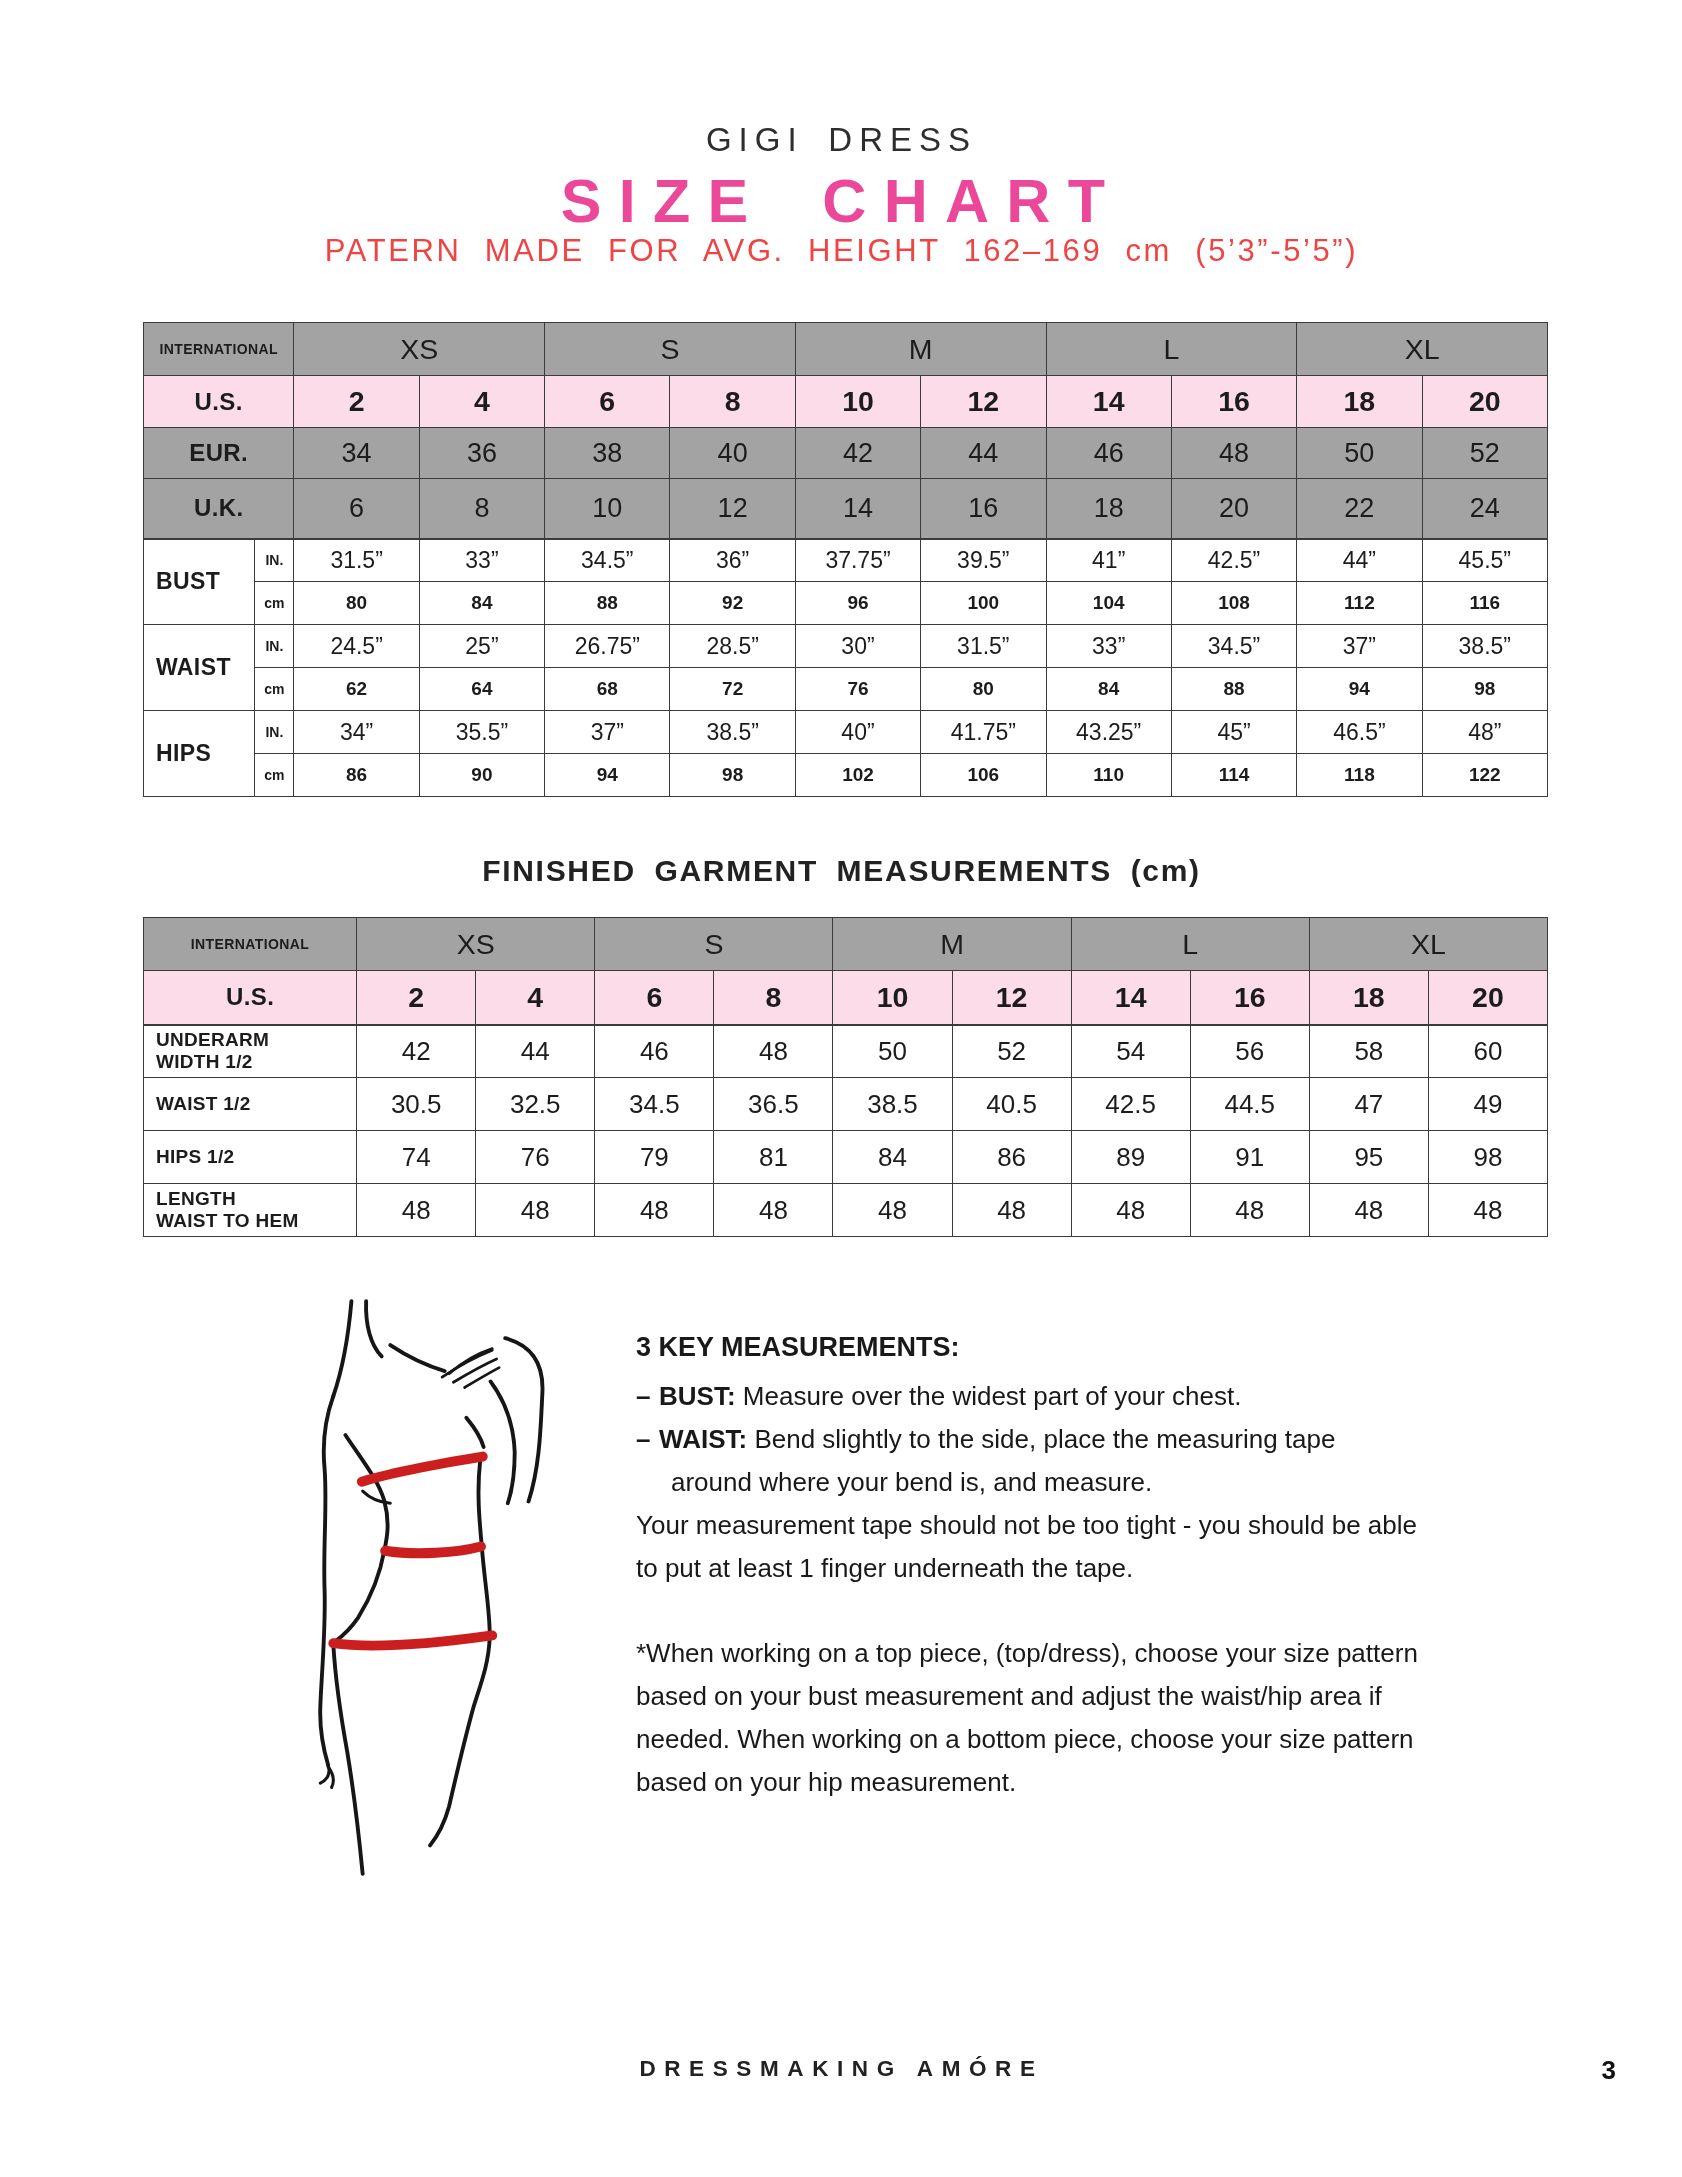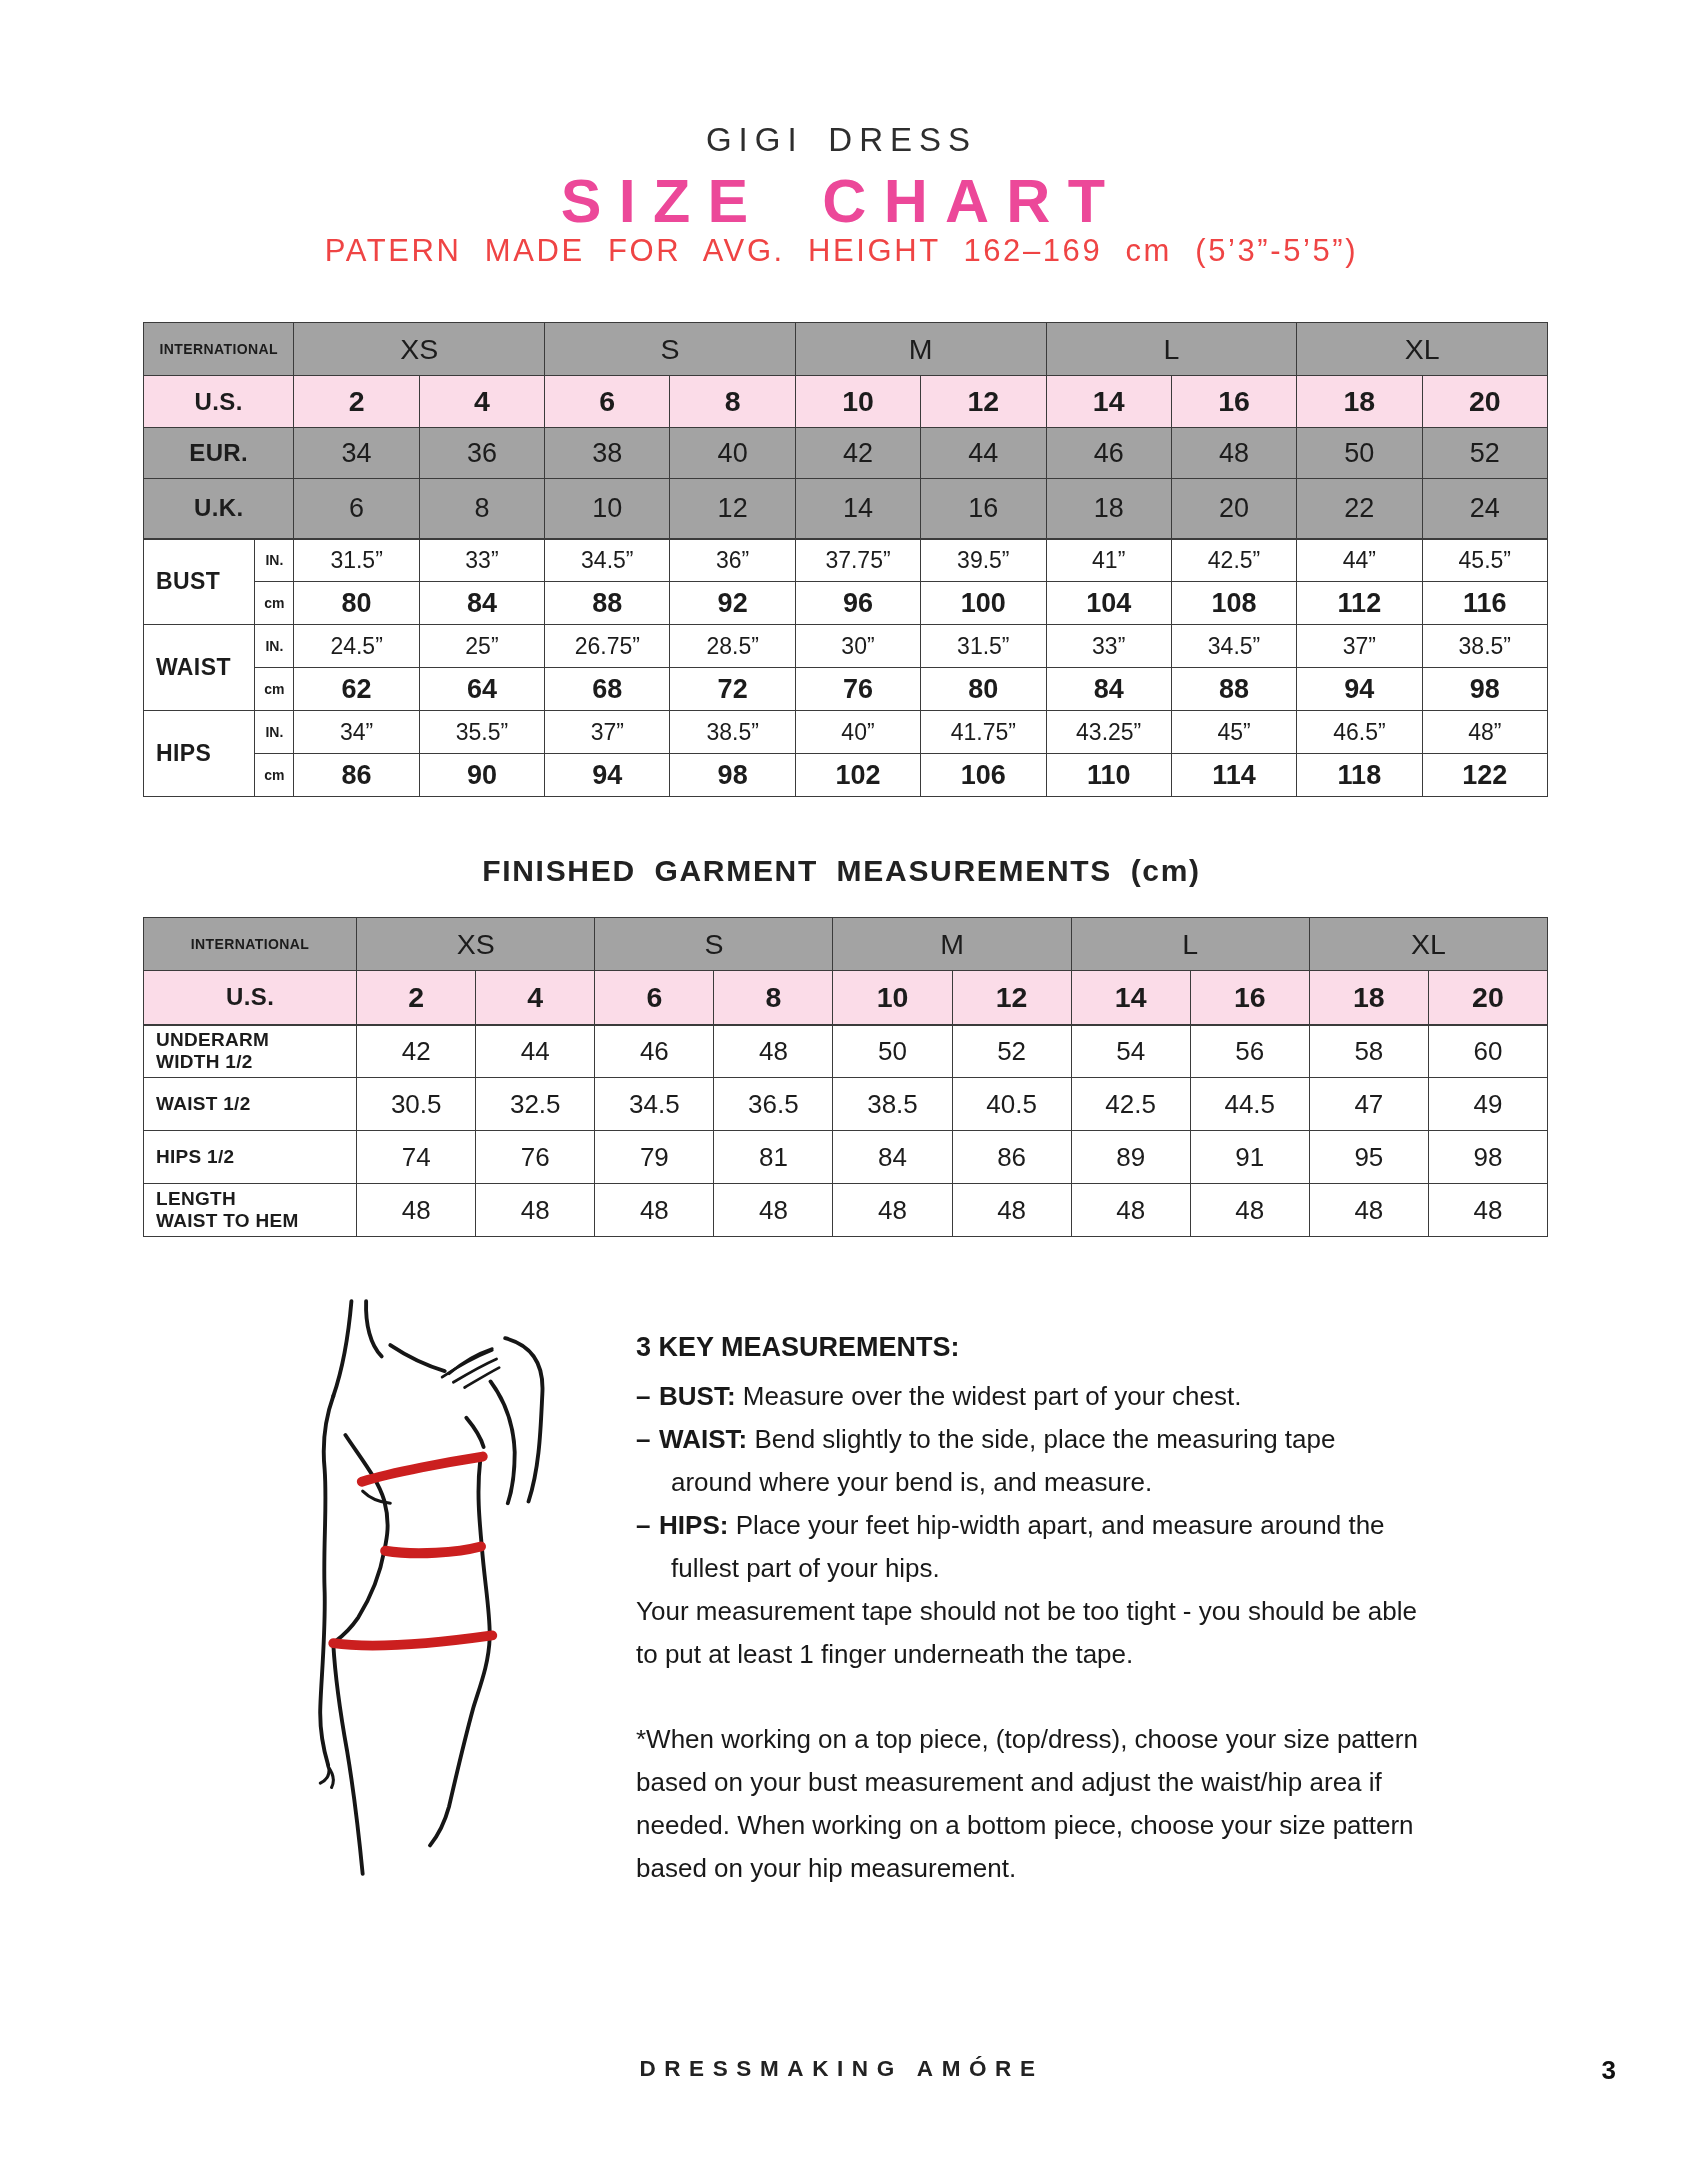--- a/index.html
+++ b/index.html
@@ -28,21 +28,21 @@
   tr.r-us2 td{border-bottom-width:2.6px;}
 
   .intl-lab{font-size:14px;font-weight:700;letter-spacing:0.4px;}
   .intl-size{font-size:28.5px;font-weight:400;}
   .rowlab{font-size:24px;font-weight:700;letter-spacing:0.4px;}
   .usval{font-size:28.5px;font-weight:700;}
   .hdrval{font-size:27px;font-weight:400;}
   .mlab{font-size:23px;font-weight:700;text-align:left;padding-left:12px;letter-spacing:0.4px;}
   .unit{font-size:14px;font-weight:600;}
   .inval{font-size:23px;font-weight:400;}
-  .cmval{font-size:27px;font-weight:700;}
+  .cmval{font-size:19px;font-weight:700;}
   .t2lab{text-align:left;padding-left:12px;font-size:19px;font-weight:700;letter-spacing:0.3px;line-height:1.18;}
   .t2lab .l{display:block;}
   .t2val{font-size:26px;font-weight:400;}
 
   .t2title{position:absolute;left:0;width:100%;top:854px;text-align:center;
            font-size:30px;font-weight:700;letter-spacing:1.7px;word-spacing:8.6px;color:#222;}
 
   
   .figure{position:absolute;left:259px;top:1288px;width:311px;height:605px;}
 
@@ -350,21 +350,20 @@
       <path d="M419,1714 C455,1703 520,1691 559,1685"></path>
       <path d="M446,1794 C482,1800 530,1796 557,1789"></path>
       <path d="M386,1901 C440,1909 520,1899 570,1892"></path>
     </g>
   </svg>
 
   <div class="notes">
     <h3>3 KEY MEASUREMENTS:</h3>
     <div class="bullet"><span class="dash">–</span><b>BUST:</b><span> Measure over the widest part of your chest.</span></div>
     <div class="bullet"><span class="dash">–</span><b>WAIST:</b><span> Bend slightly to the side, place the measuring tape around where your bend is, and measure.</span></div>
-    <div class="bullet"><span class="dash">–</span><b>HIPS:</b><span> Place your feet hip-width apart, and measure around the fullest part of your hips.</span></div>
     <div class="tapenote">Your measurement tape should not be too tight - you should be able to put at least 1 finger underneath the tape.</div>
     <div class="asterisk">*When working on a top piece, (top/dress), choose your size pattern based on your bust measurement and adjust the waist/hip area if needed. When working on a bottom piece, choose your size pattern based on your hip measurement.</div>
   </div>
 
   <div class="footer-brand">DRESSMAKING AMÓRE</div>
   <div class="page-num">3</div>
 
 </div>
 
 

